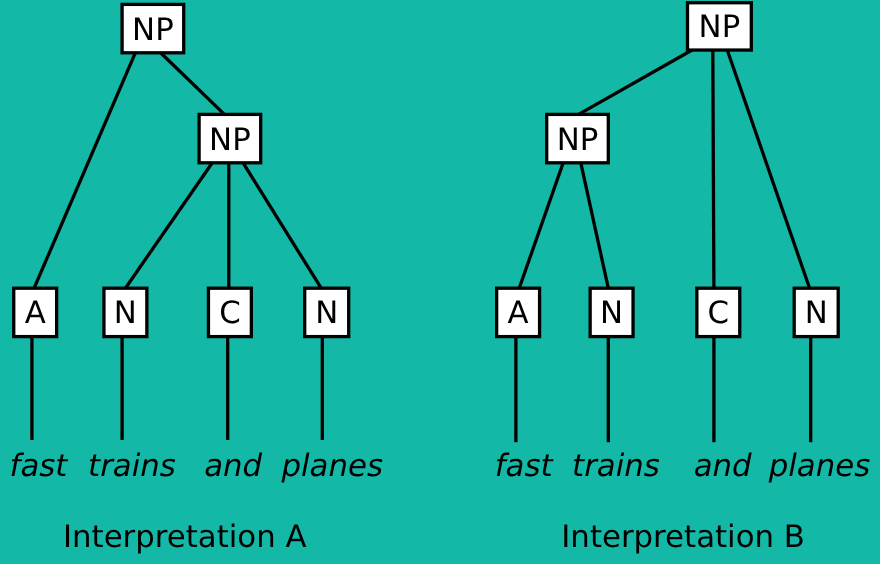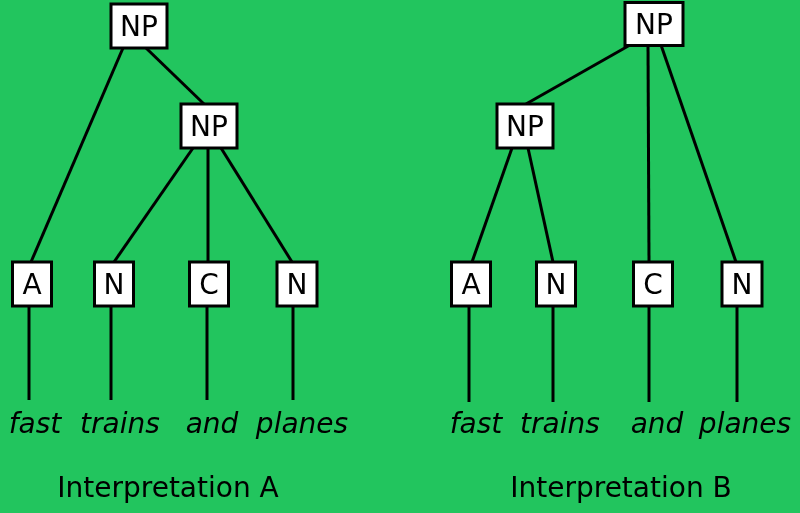--- a/index.html
+++ b/index.html
@@ -4,21 +4,21 @@
 <style>
   html, body {
     margin: 0;
     padding: 0;
     background: #ffffff;
   }
   #diagram-canvas {
     position: relative;
     width: 800px;
     height: 513px;
-    background: #22c55e;
+    background: #14b8a6;
     font-family: "DejaVu Sans", "Liberation Sans", sans-serif;
   }
   svg { display: block; }
   .edge {
     stroke: #000000;
     stroke-width: 3;
     stroke-linecap: butt;
     fill: none;
   }
   .node-box {

